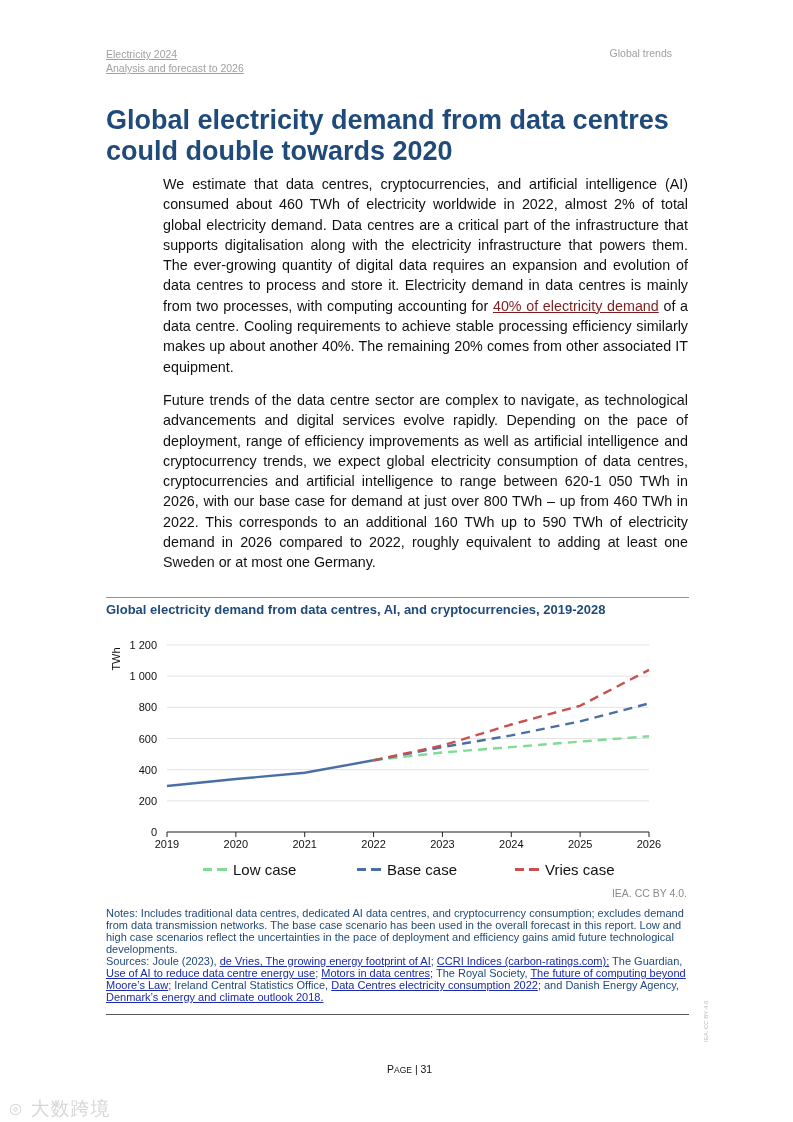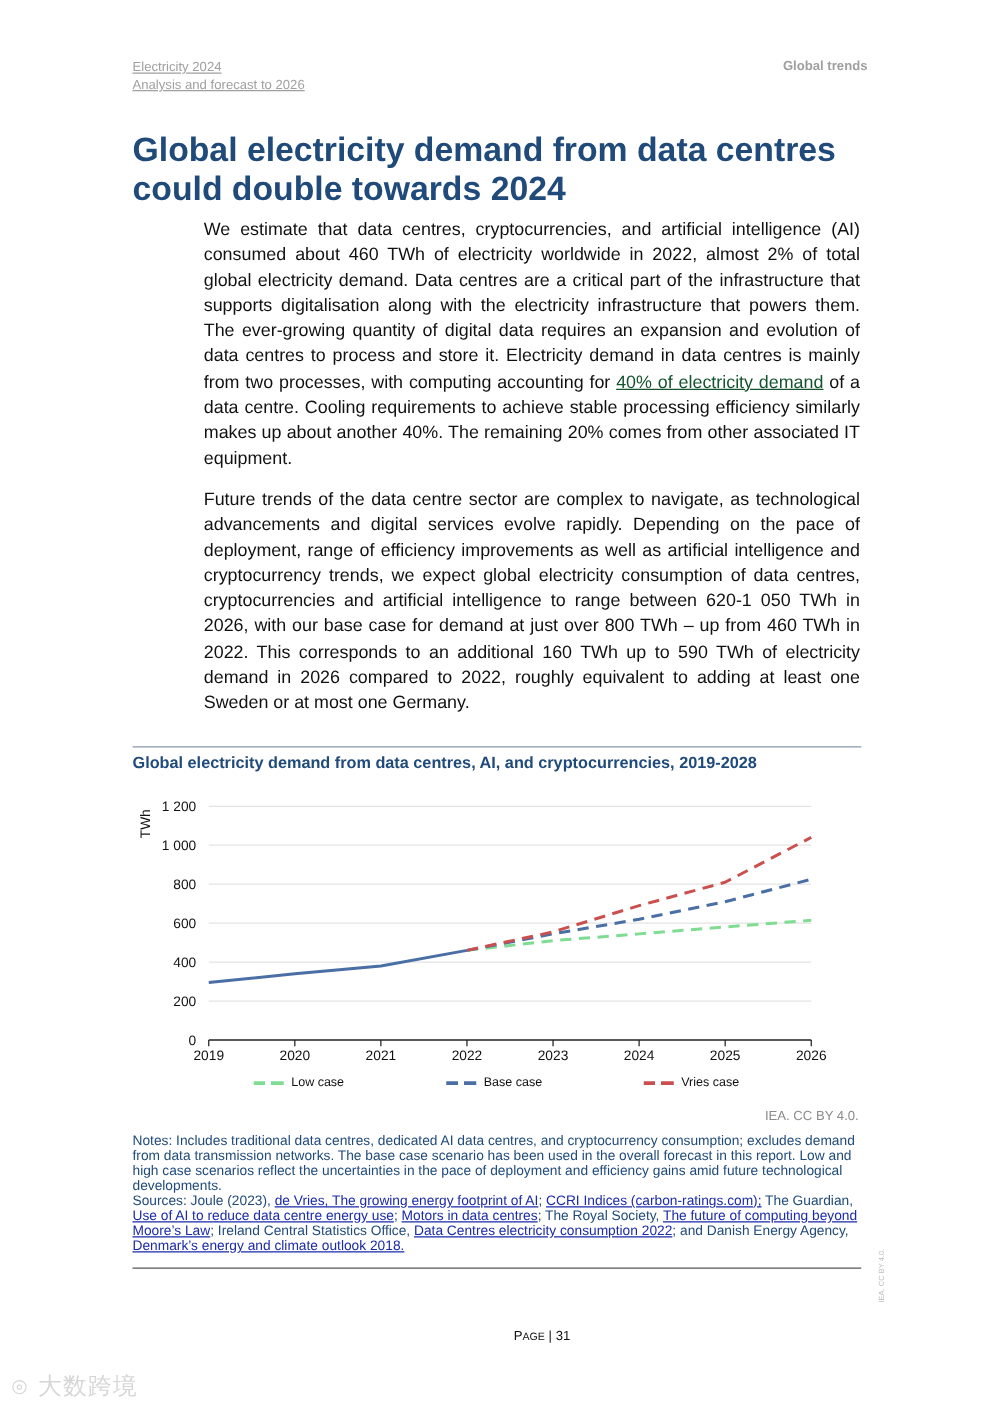--- a/index.html
+++ b/index.html
@@ -1,48 +1,48 @@
 <!DOCTYPE html>
 <html><head>
 <meta charset="utf-8">
 <style>
   html, body { margin:0; padding:0; background:#ffffff; }
   body { width:793px; height:1122px; position:relative; overflow:hidden; font-family:"Liberation Sans", sans-serif; }
   .hdr-left { position:absolute; left:106px; top:47px; font-size:10.5px; line-height:14px; color:#a0a0a0;text-decoration:underline; }
-  .hdr-right { position:absolute; right:99px; top:47px; font-size:10.5px; color:#a0a0a0;font-weight:bold; }
+  .hdr-right { position:absolute; right:121px; top:47px; font-size:10.5px; color:#a0a0a0; }
   .title { position:absolute; left:106px; top:105px; width:600px; font-size:27px; line-height:31px; font-weight:bold; color:#1f4a7a; margin:0; }
   .body-text { position:absolute; left:163px; width:525px; font-size:14.3px; line-height:20.3px; color:#111; text-align:justify; margin:0; }
   .p1 { top:174px; }
   .p2 { top:390px; }
-  .body-text a { color:#14532d; text-decoration:underline; }
+  .body-text a { color:#7f1d1d; text-decoration:underline; }
   .fig-rule-top { position:absolute; left:106px; top:597px; width:583px; height:1px; background:#8a97a8; }
   .fig-title { position:absolute; left:106px; top:602px; font-size:13px; font-weight:bold; color:#1f4a7a; }
   .chart { position:absolute; left:106px; top:630px; }
-  .legend { position:absolute; top:861px; left:0; width:793px; height:16px; font-size:10px; color:#111; }
+  .legend { position:absolute; top:861px; left:0; width:793px; height:16px; font-size:15px; color:#111; }
   .leg-item { position:absolute; display:flex; align-items:center; gap:6px; }
   .leg-swatch { width:24px; height:3px; background-image:linear-gradient(90deg, var(--c) 0 9px, transparent 9px 14px, var(--c) 14px 24px); }
   .credit { position:absolute; right:106px; top:887px; font-size:10.5px; color:#8a8a8a; }
   .notes { position:absolute; left:106px; top:907px; width:585px; font-size:11px; line-height:12px; color:#1f4a7a; }
   .notes a { color:#1a2aa8; text-decoration:underline;margin-top:16px; }
   .fig-rule-bottom { position:absolute; left:106px; top:1014px; width:583px; height:1px; background:#555; }
-  .page-num { position:absolute; left:382px; top:1063px; font-size:10.5px; color:#111;padding-left:29px; }
+  .page-num { position:absolute; left:358px; top:1063px; font-size:10.5px; color:#111;padding-left:29px; }
   .page-num .sc { font-size:8.5px; }
   .side-credit { position:absolute; left:703px; top:1042px; font-size:6px; color:#bbb; transform:rotate(-90deg); transform-origin:left top; white-space:nowrap; }
   .watermark { position:absolute; left:8px; top:1096px; font-size:19px; color:rgba(180,180,180,0.55); letter-spacing:1px; }
 </style>
 </head>
 <body>
 
 <div class="hdr-left">
   <div>Electricity 2024</div>
   <div>Analysis and forecast to 2026</div>
 </div>
 <div class="hdr-right">Global trends</div>
 
-<h1 class="title">Global electricity demand from data centres could double towards 2024</h1>
+<h1 class="title">Global electricity demand from data centres could double towards 2020</h1>
 
 <p class="body-text p1"><span>We estimate that data centres, cryptocurrencies, and artificial intelligence (AI) consumed about 460 TWh of electricity worldwide in 2022, almost 2% of total global electricity demand. Data centres are a critical part of the infrastructure that supports digitalisation along with the electricity infrastructure that powers them. The ever-growing quantity of digital data requires an expansion and evolution of data centres to process and store it. Electricity demand in data centres is mainly from two processes, with computing accounting for </span><a href="#">40% of electricity demand</a><span> of a data centre. Cooling requirements to achieve stable processing efficiency similarly makes up about another 40%. The remaining 20% comes from other associated IT equipment.</span></p>
 
 <p class="body-text p2">Future trends of the data centre sector are complex to navigate, as technological advancements and digital services evolve rapidly. Depending on the pace of deployment, range of efficiency improvements as well as artificial intelligence and cryptocurrency trends, we expect global electricity consumption of data centres, cryptocurrencies and artificial intelligence to range between 620-1 050 TWh in 2026, with our base case for demand at just over 800 TWh – up from 460 TWh in 2022. This corresponds to an additional 160 TWh up to 590 TWh of electricity demand in 2026 compared to 2022, roughly equivalent to adding at least one Sweden or at most one Germany.</p>
 
 <div class="fig-rule-top"></div>
 <div class="fig-title">Global electricity demand from data centres, AI, and cryptocurrencies, 2019-2028</div>
 
 <svg class="chart" width="580" height="230" id="chart">
     <text x="51" y="206" text-anchor="end" font-size="11" fill="#111" font-family="Liberation Sans, sans-serif">0</text>

